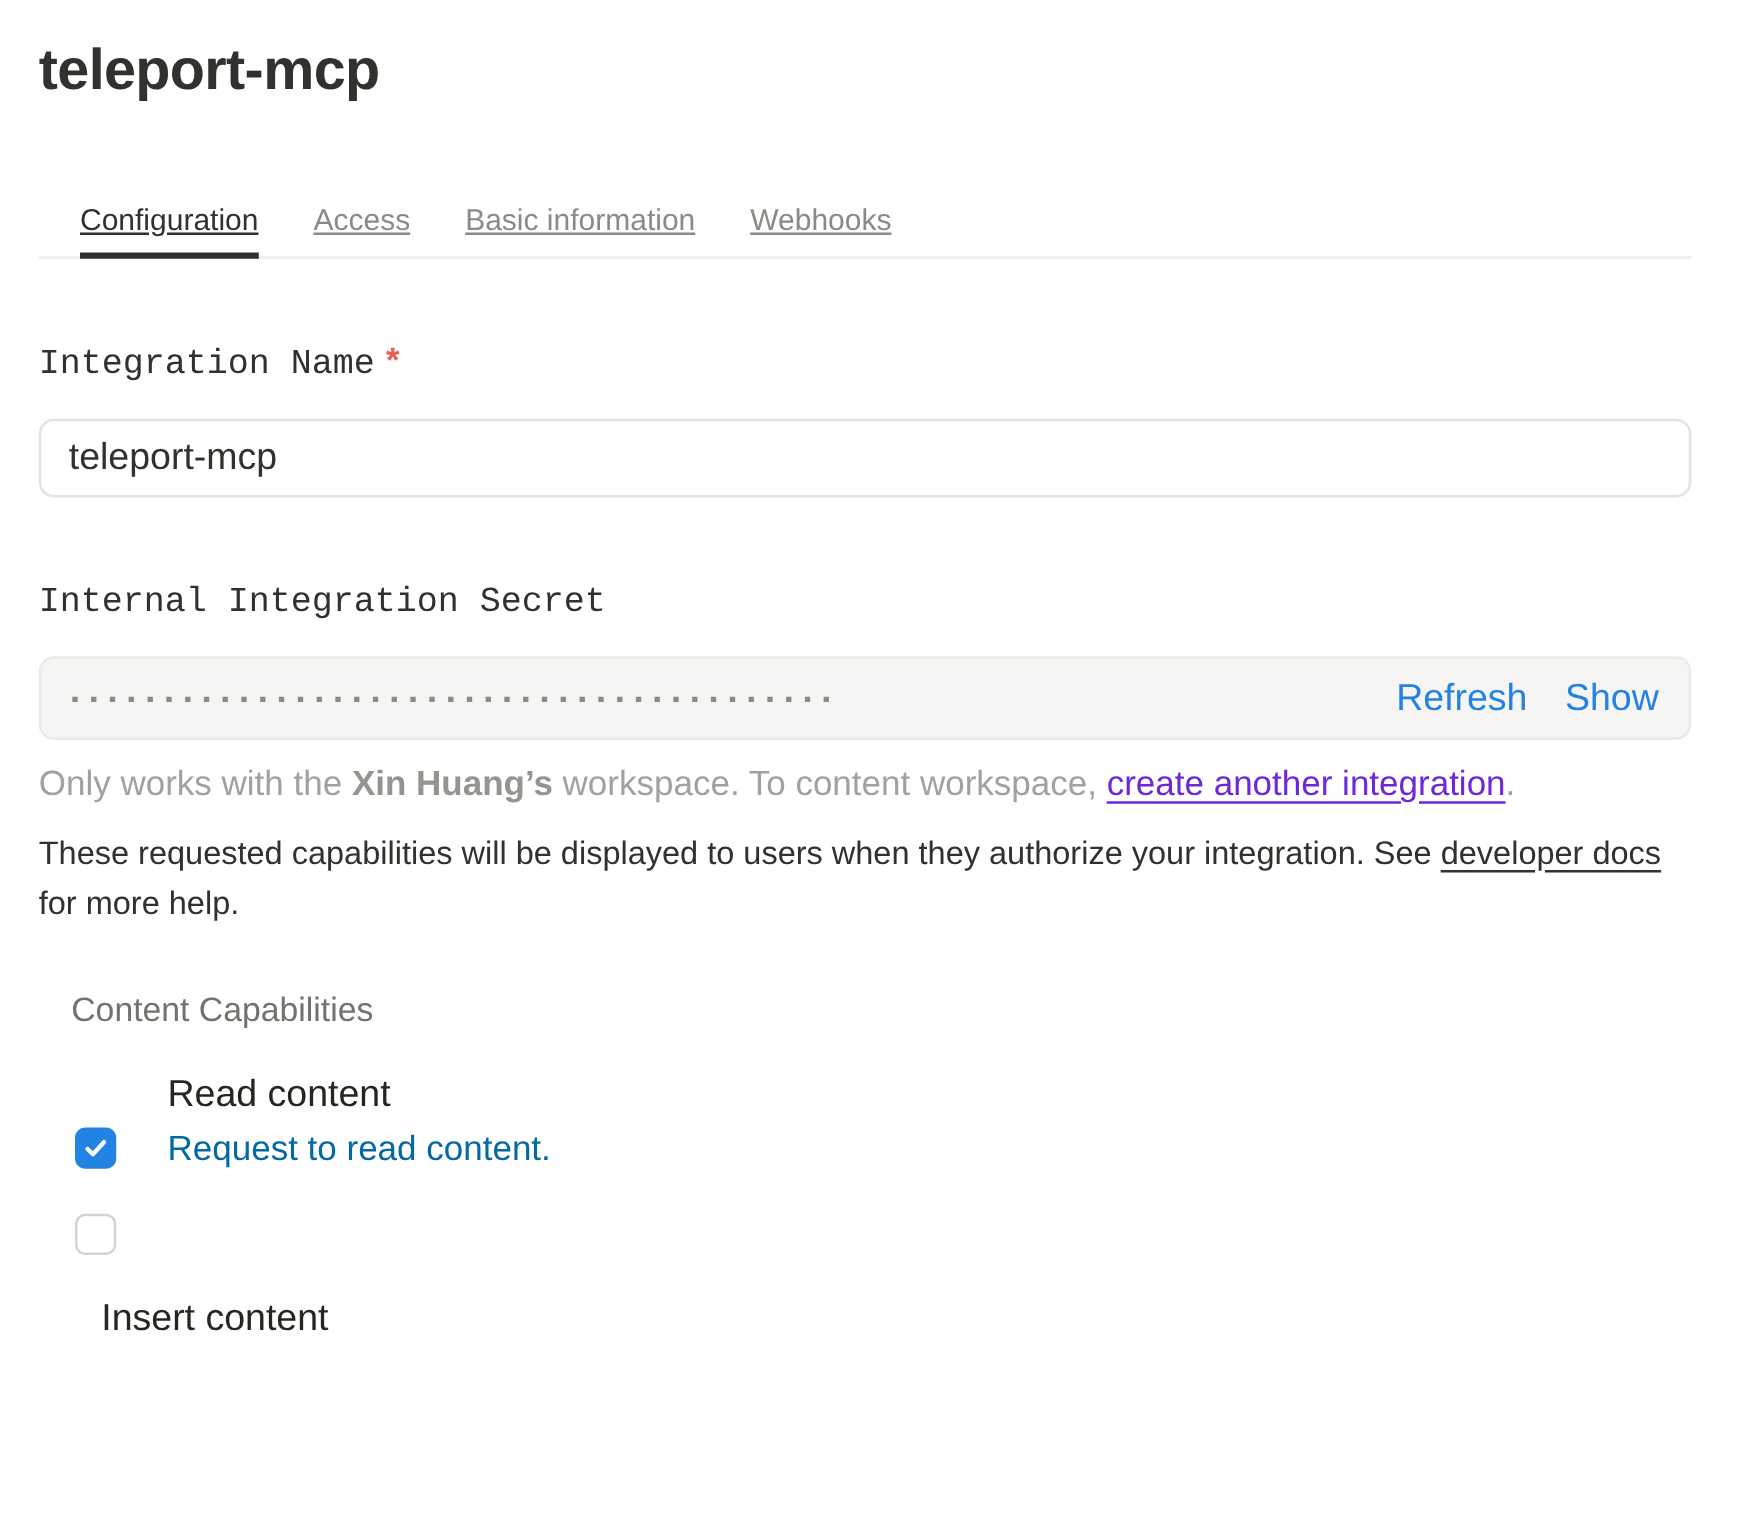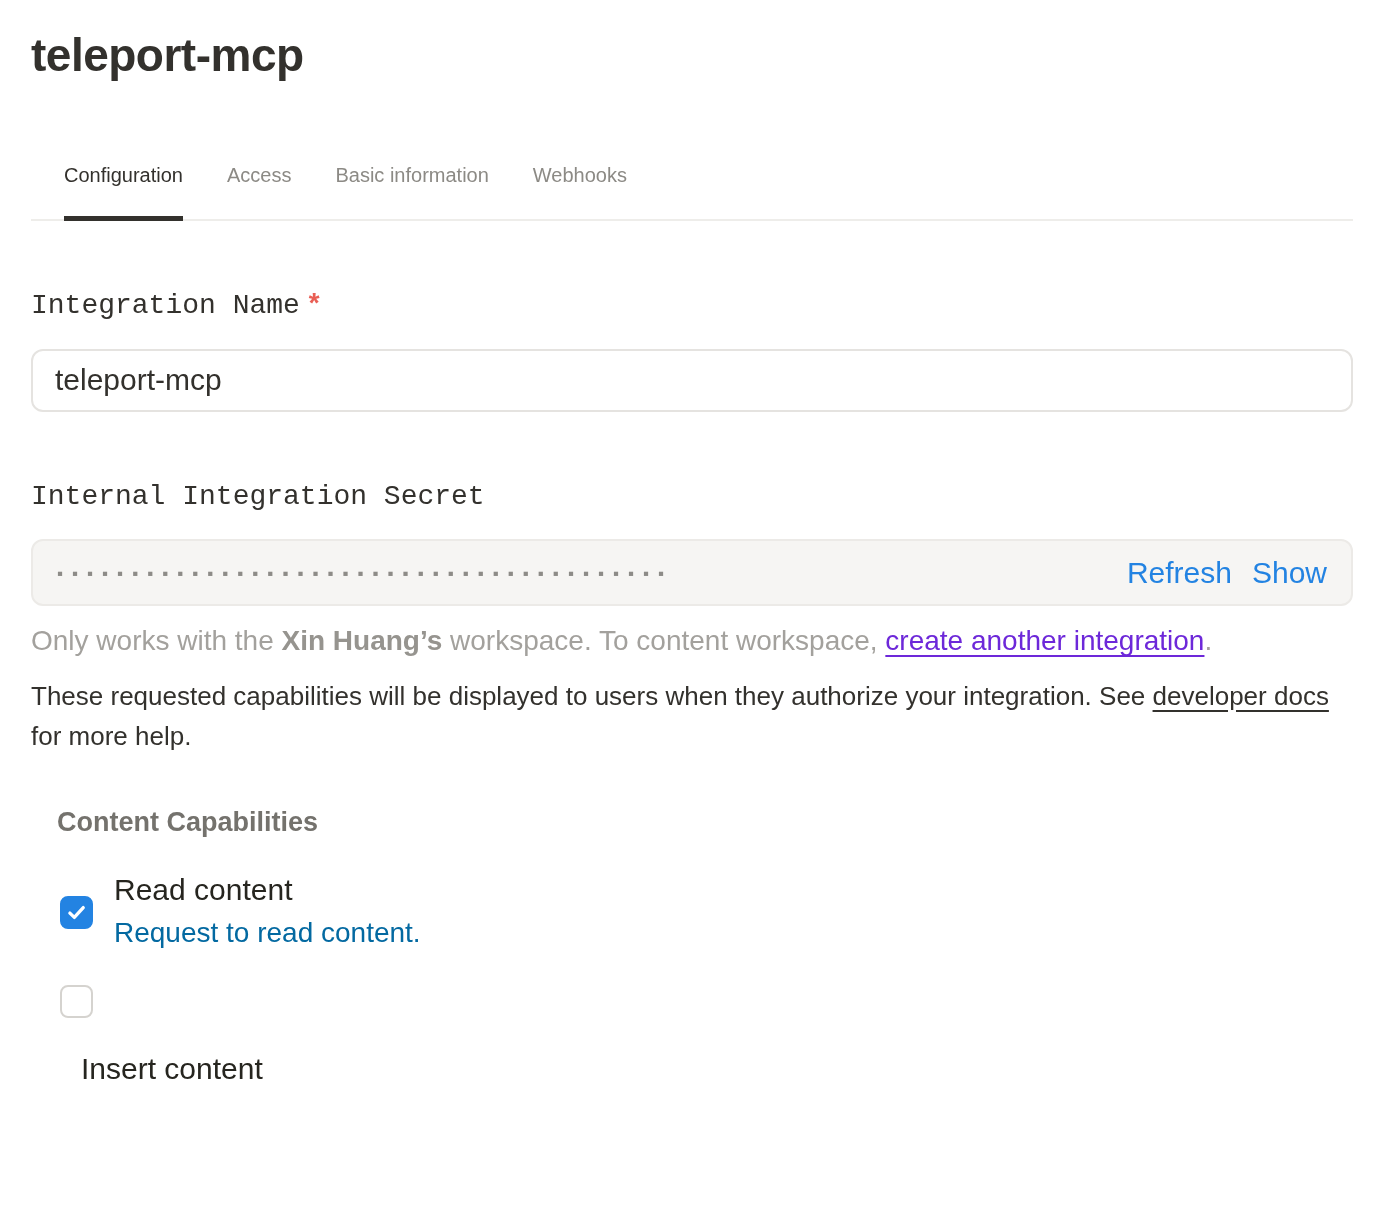--- a/index.html
+++ b/index.html
@@ -22,27 +22,28 @@
   }
 
   
   .tabs {
     display: flex;
     gap: 44px;
     margin-top: 80px;
     border-bottom: 2px solid #eeedea;
   }
   .tab {
-    font-size: 20px;
+    font-size: 24px;
     color: #8c8a85;
-    padding-bottom: 29px;
+    padding-bottom: 10px;
     border-bottom: 5px solid transparent;
     margin-bottom: -2px;
     cursor: pointer;
     line-height: 1.2;
+    text-decoration: underline;
   }
   .tab:first-child { margin-left: 33px; }
   .tab.active {
     color: #33312d;
     border-bottom-color: #33312d;
   }
 
   
   .field-label {
     font-size: 28px;
@@ -81,21 +82,21 @@
     padding: 0 24px;
   }
   .secret-dots {
     font-size: 17px;
     letter-spacing: 9px;
     color: #8d8b87;
     white-space: nowrap;
     overflow: hidden;
     transform: translateY(1px);
   }
-  .secret-actions { display: flex; gap: 20px; flex: none; padding-left: 20px; }
+  .secret-actions { display: flex; gap: 30px; flex: none; padding-left: 20px; }
   .link-button {
     font-size: 30px;
     color: #2383e2;
     cursor: pointer;
     text-decoration: none;
     line-height: 1.2;
   }
 
   .helper-text {
     margin-top: 17px;
@@ -120,28 +121,29 @@
     font-size: 26px;
     line-height: 1.55;
     color: #33312d;
     max-width: 1322px;
   }
   .doc-link { text-decoration: underline; text-underline-offset: 5px; color: #33312d; cursor: pointer; }
 
   .cap-section-heading {
     margin: 50px 0 0 26px;
     font-size: 27px;
-    font-weight: 700;
+    font-weight: 400;
     color: #74726d;
     line-height: 1.2;
   }
   .cap-item {
     display: flex;
-    align-items: center;
+    align-items: flex-end;
     margin: 33px 0 0 29px;
+    gap: 20px;
   }
   .checkbox {
     width: 33px; height: 33px;
     border-radius: 8px;
     border: 2px solid #d5d3cf;
     background: #ffffff;
     flex: none;
     margin-top: 3px;
     cursor: pointer;
     display: flex;

